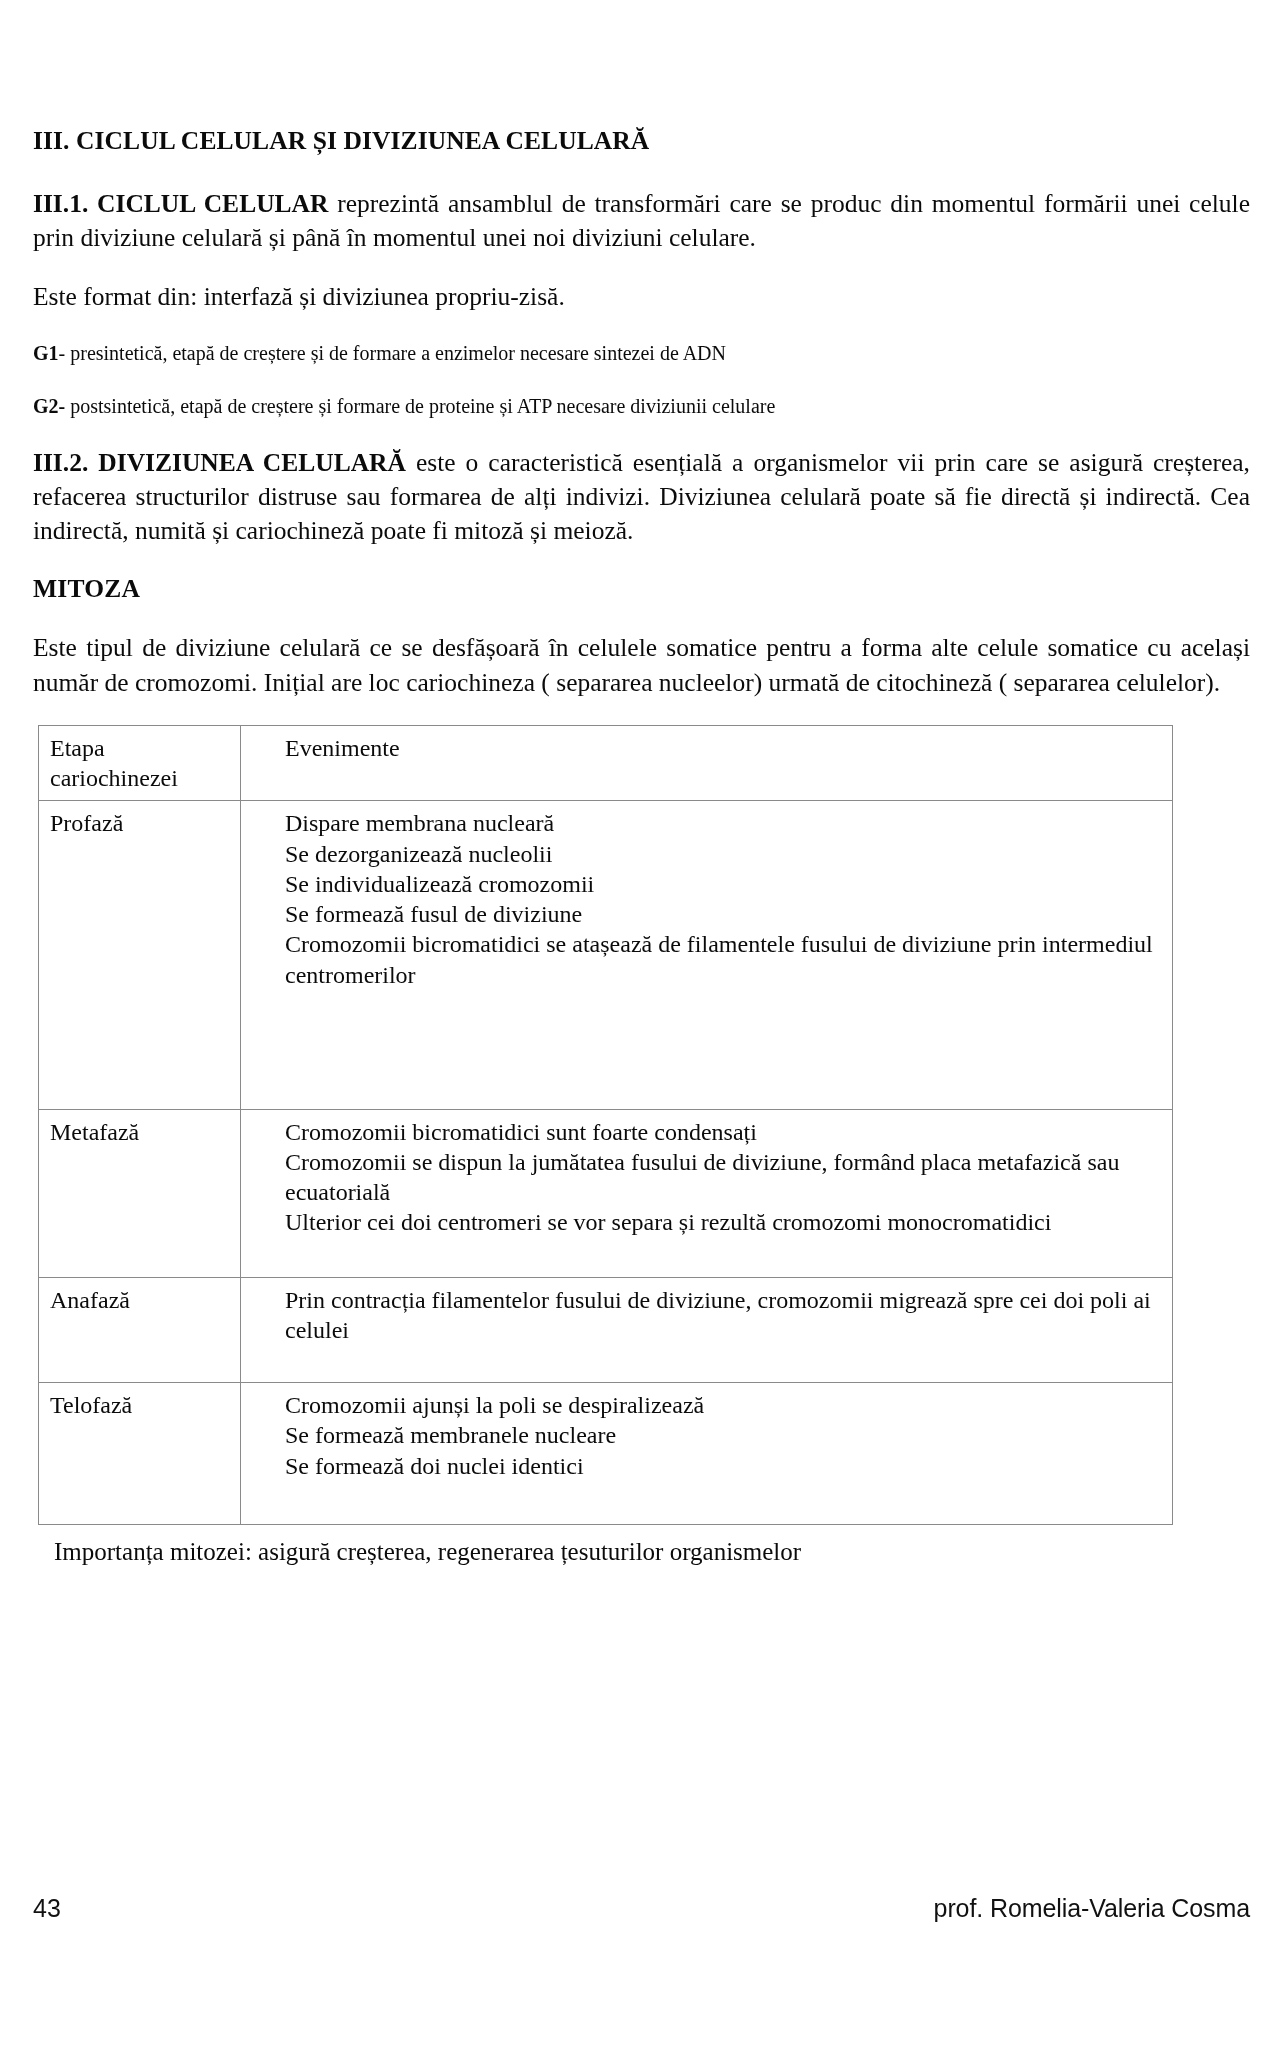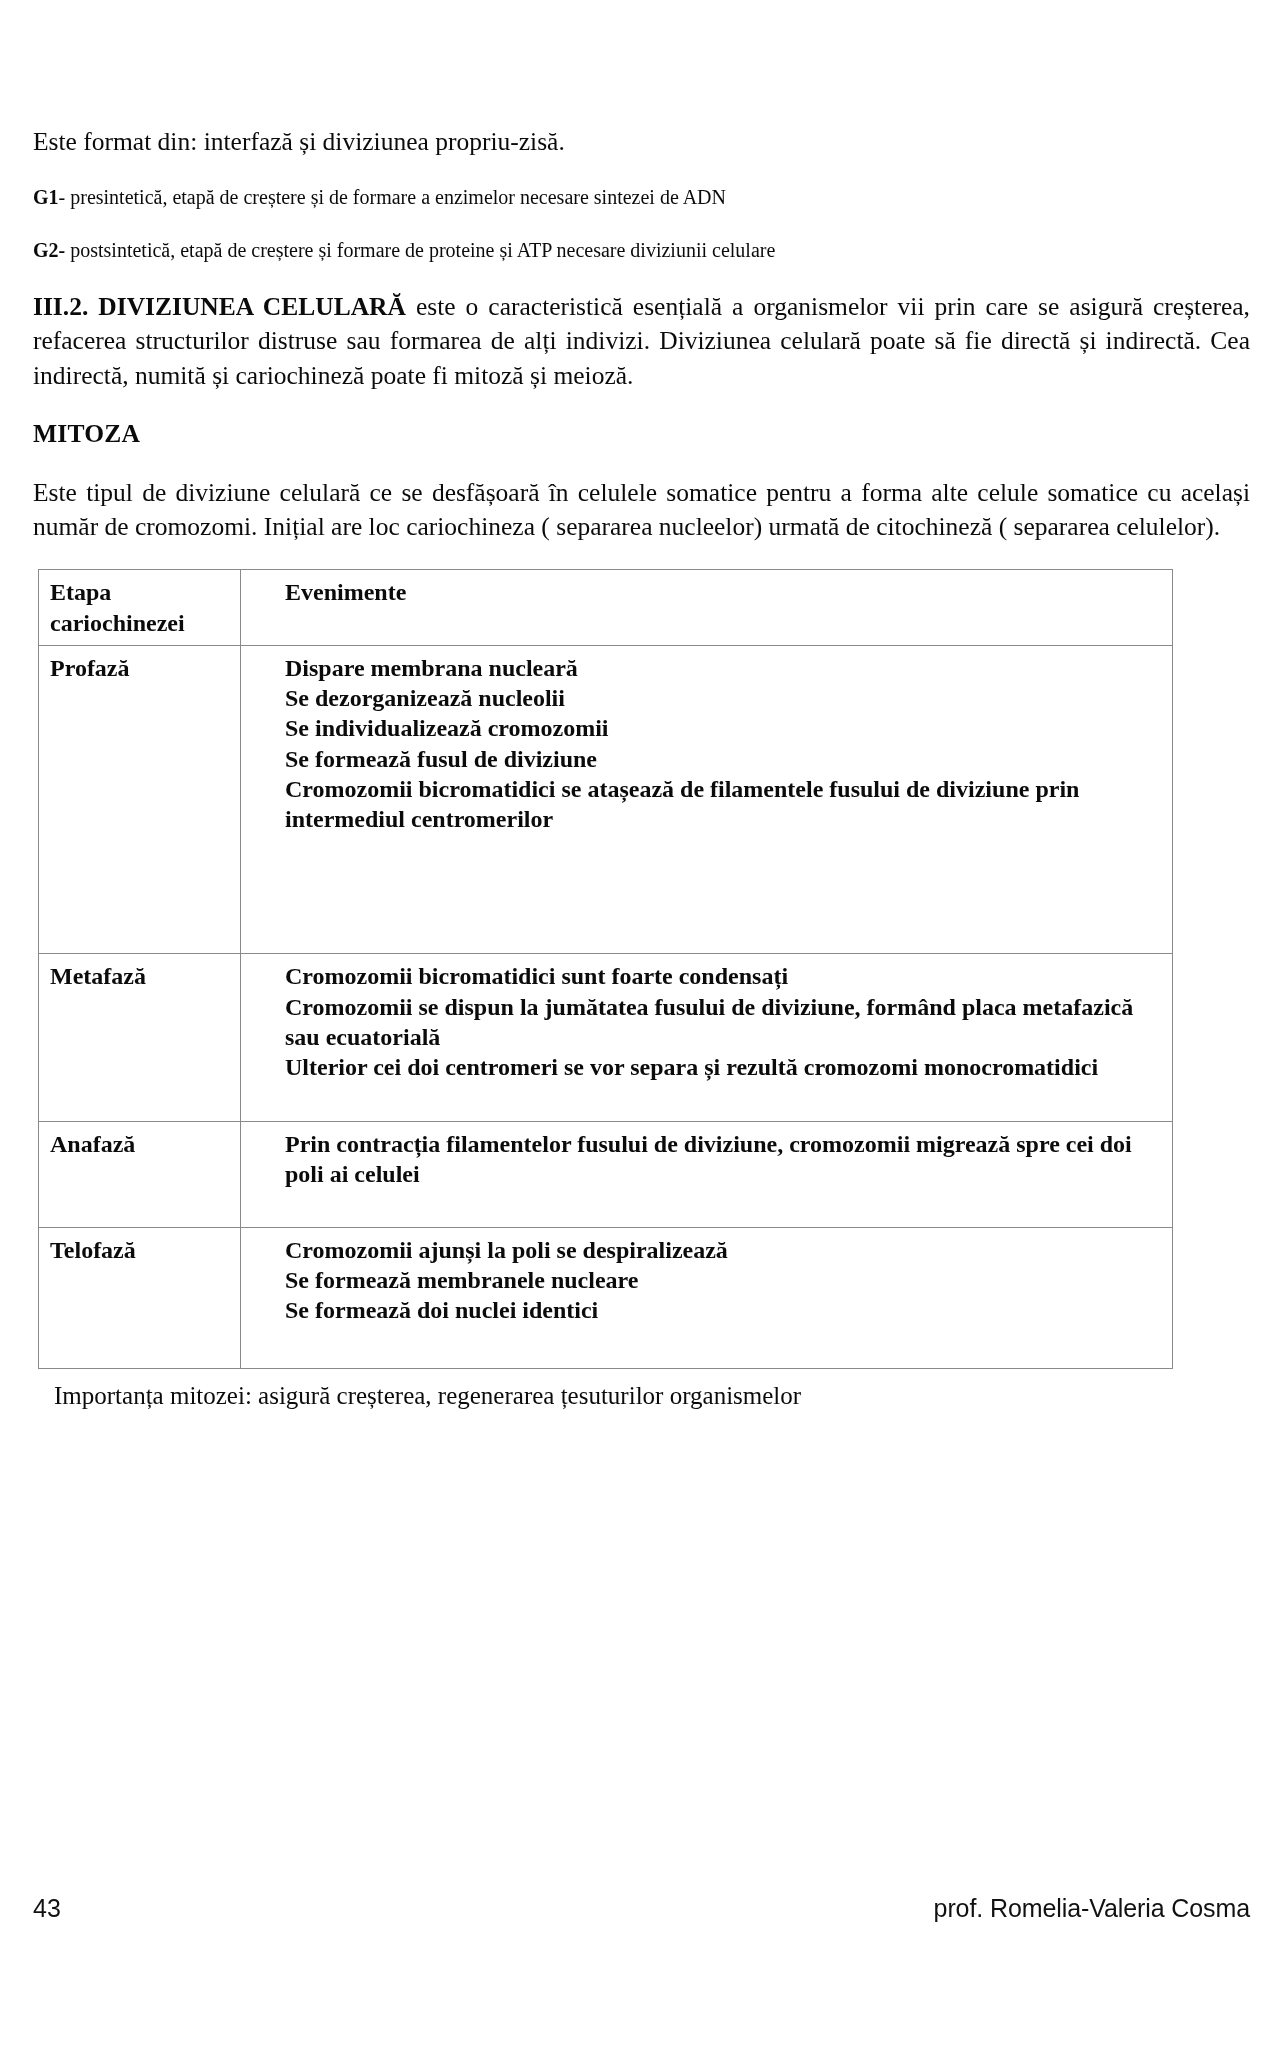--- a/index.html
+++ b/index.html
@@ -58,21 +58,20 @@
     margin: 4px 0 26px 0;
     line-height: 1.25;
     letter-spacing: 0.2px;
   }
   
   table.mitosis-table {
     border-collapse: collapse;
     width: 1077px;
     margin: 8px 0 4px 5px;
     table-layout: fixed;
-    font-weight: bold;
   }
   table.mitosis-table td {
     border: 1.6px solid #8a8a8a;
     vertical-align: top;
     padding: 7px 10px 7px 11px;
     font-size: 24px;
     line-height: 1.26;
   }
   table.mitosis-table td.stage {
     width: 180px;
@@ -107,21 +106,23 @@
   }
   .footer .page-number { letter-spacing: 0px; }
   .footer .author { letter-spacing: -0.1px; }
 </style>
 </head>
 <body>
 
 <div class="page">
   <div class="doc-body">
 
+    <h1 class="section-title">III. CICLUL CELULAR ȘI DIVIZIUNEA CELULARĂ</h1>
 
+    <p class="para"><span class="b">III.1. CICLUL CELULAR</span><span> reprezintă ansamblul de transformări care se produc din momentul formării unei celule prin diviziune celulară și până în momentul unei noi diviziuni celulare.</span></p>
 
     <p class="para nojust"> Este format din: interfază și diviziunea propriu-zisă.</p>
 
 
     <p class="item"><span class="b">G1</span><span>- presintetică, etapă de creștere și de formare a enzimelor necesare sintezei de ADN</span></p>
 
 
     <p class="item"><span class="b">G2-</span><span> postsintetică, etapă de creștere și formare de proteine și ATP necesare diviziunii celulare</span></p>
 
     <p class="para"><span class="b">III.2.  DIVIZIUNEA  CELULARĂ</span><span> este o caracteristică esențială a organismelor vii prin care se asigură creșterea, refacerea structurilor distruse sau formarea de alți indivizi. Diviziunea celulară poate să fie directă și indirectă. Cea indirectă, numită și cariochineză poate fi mitoză și meioză.</span></p>

